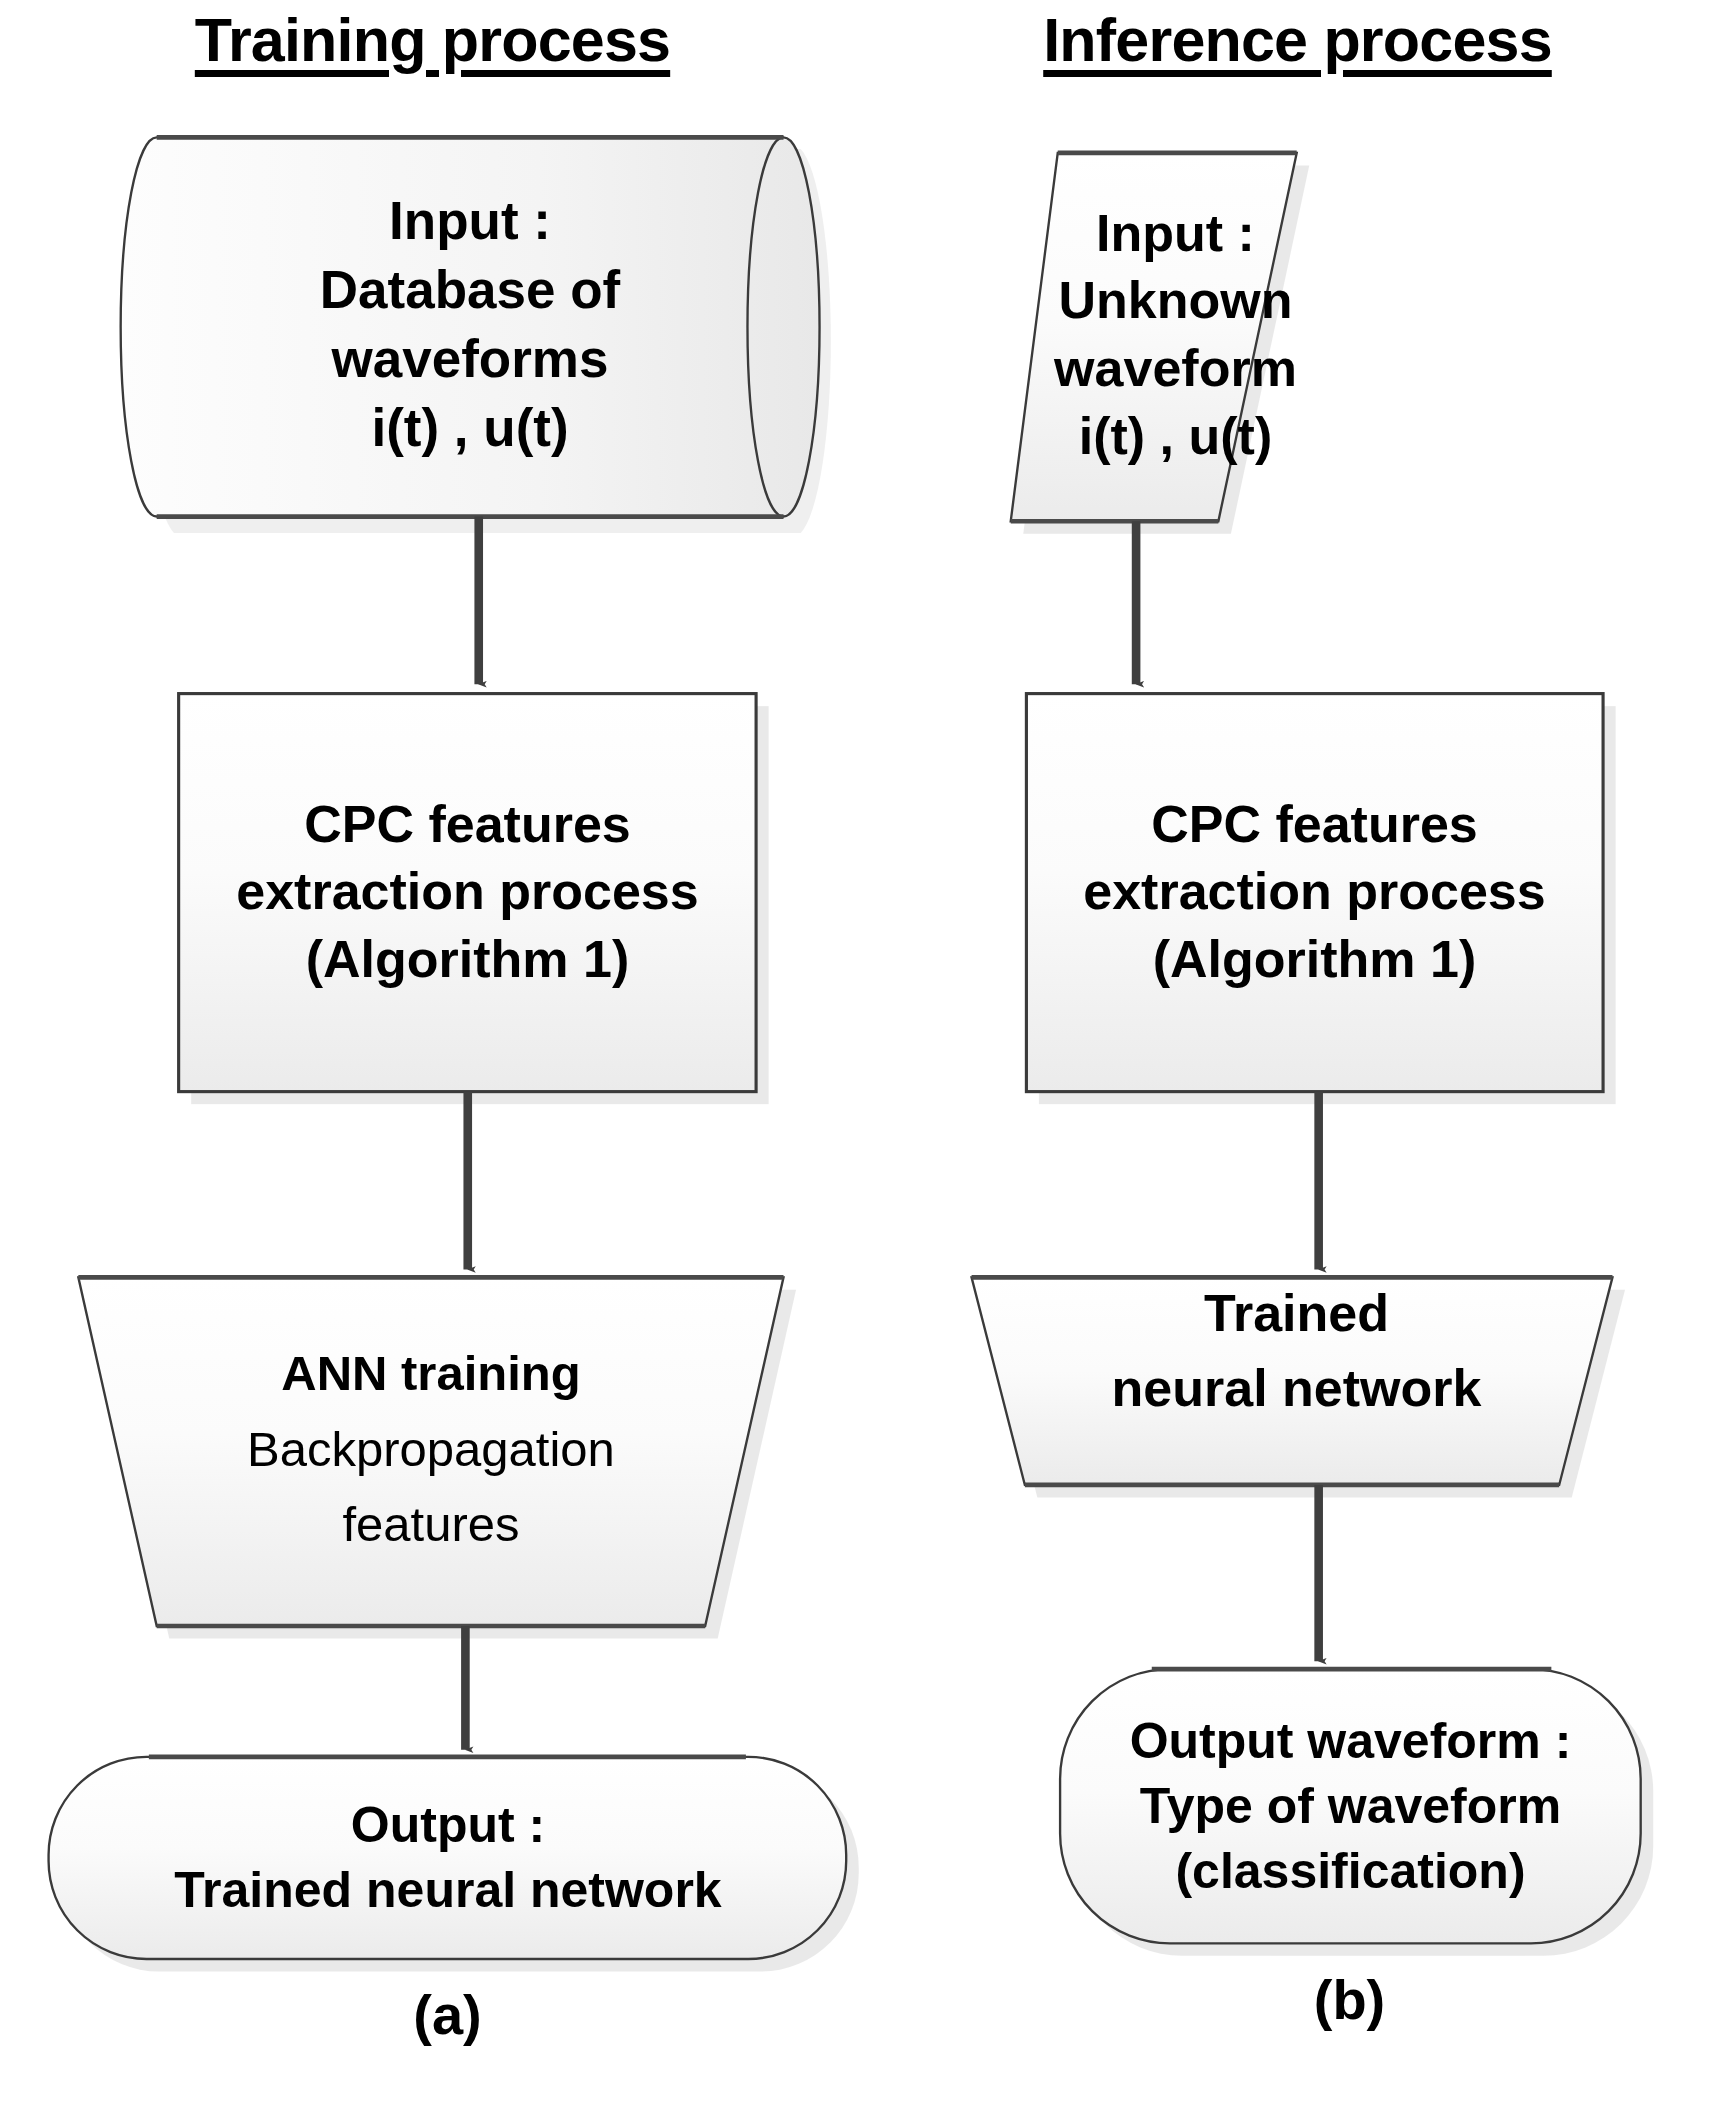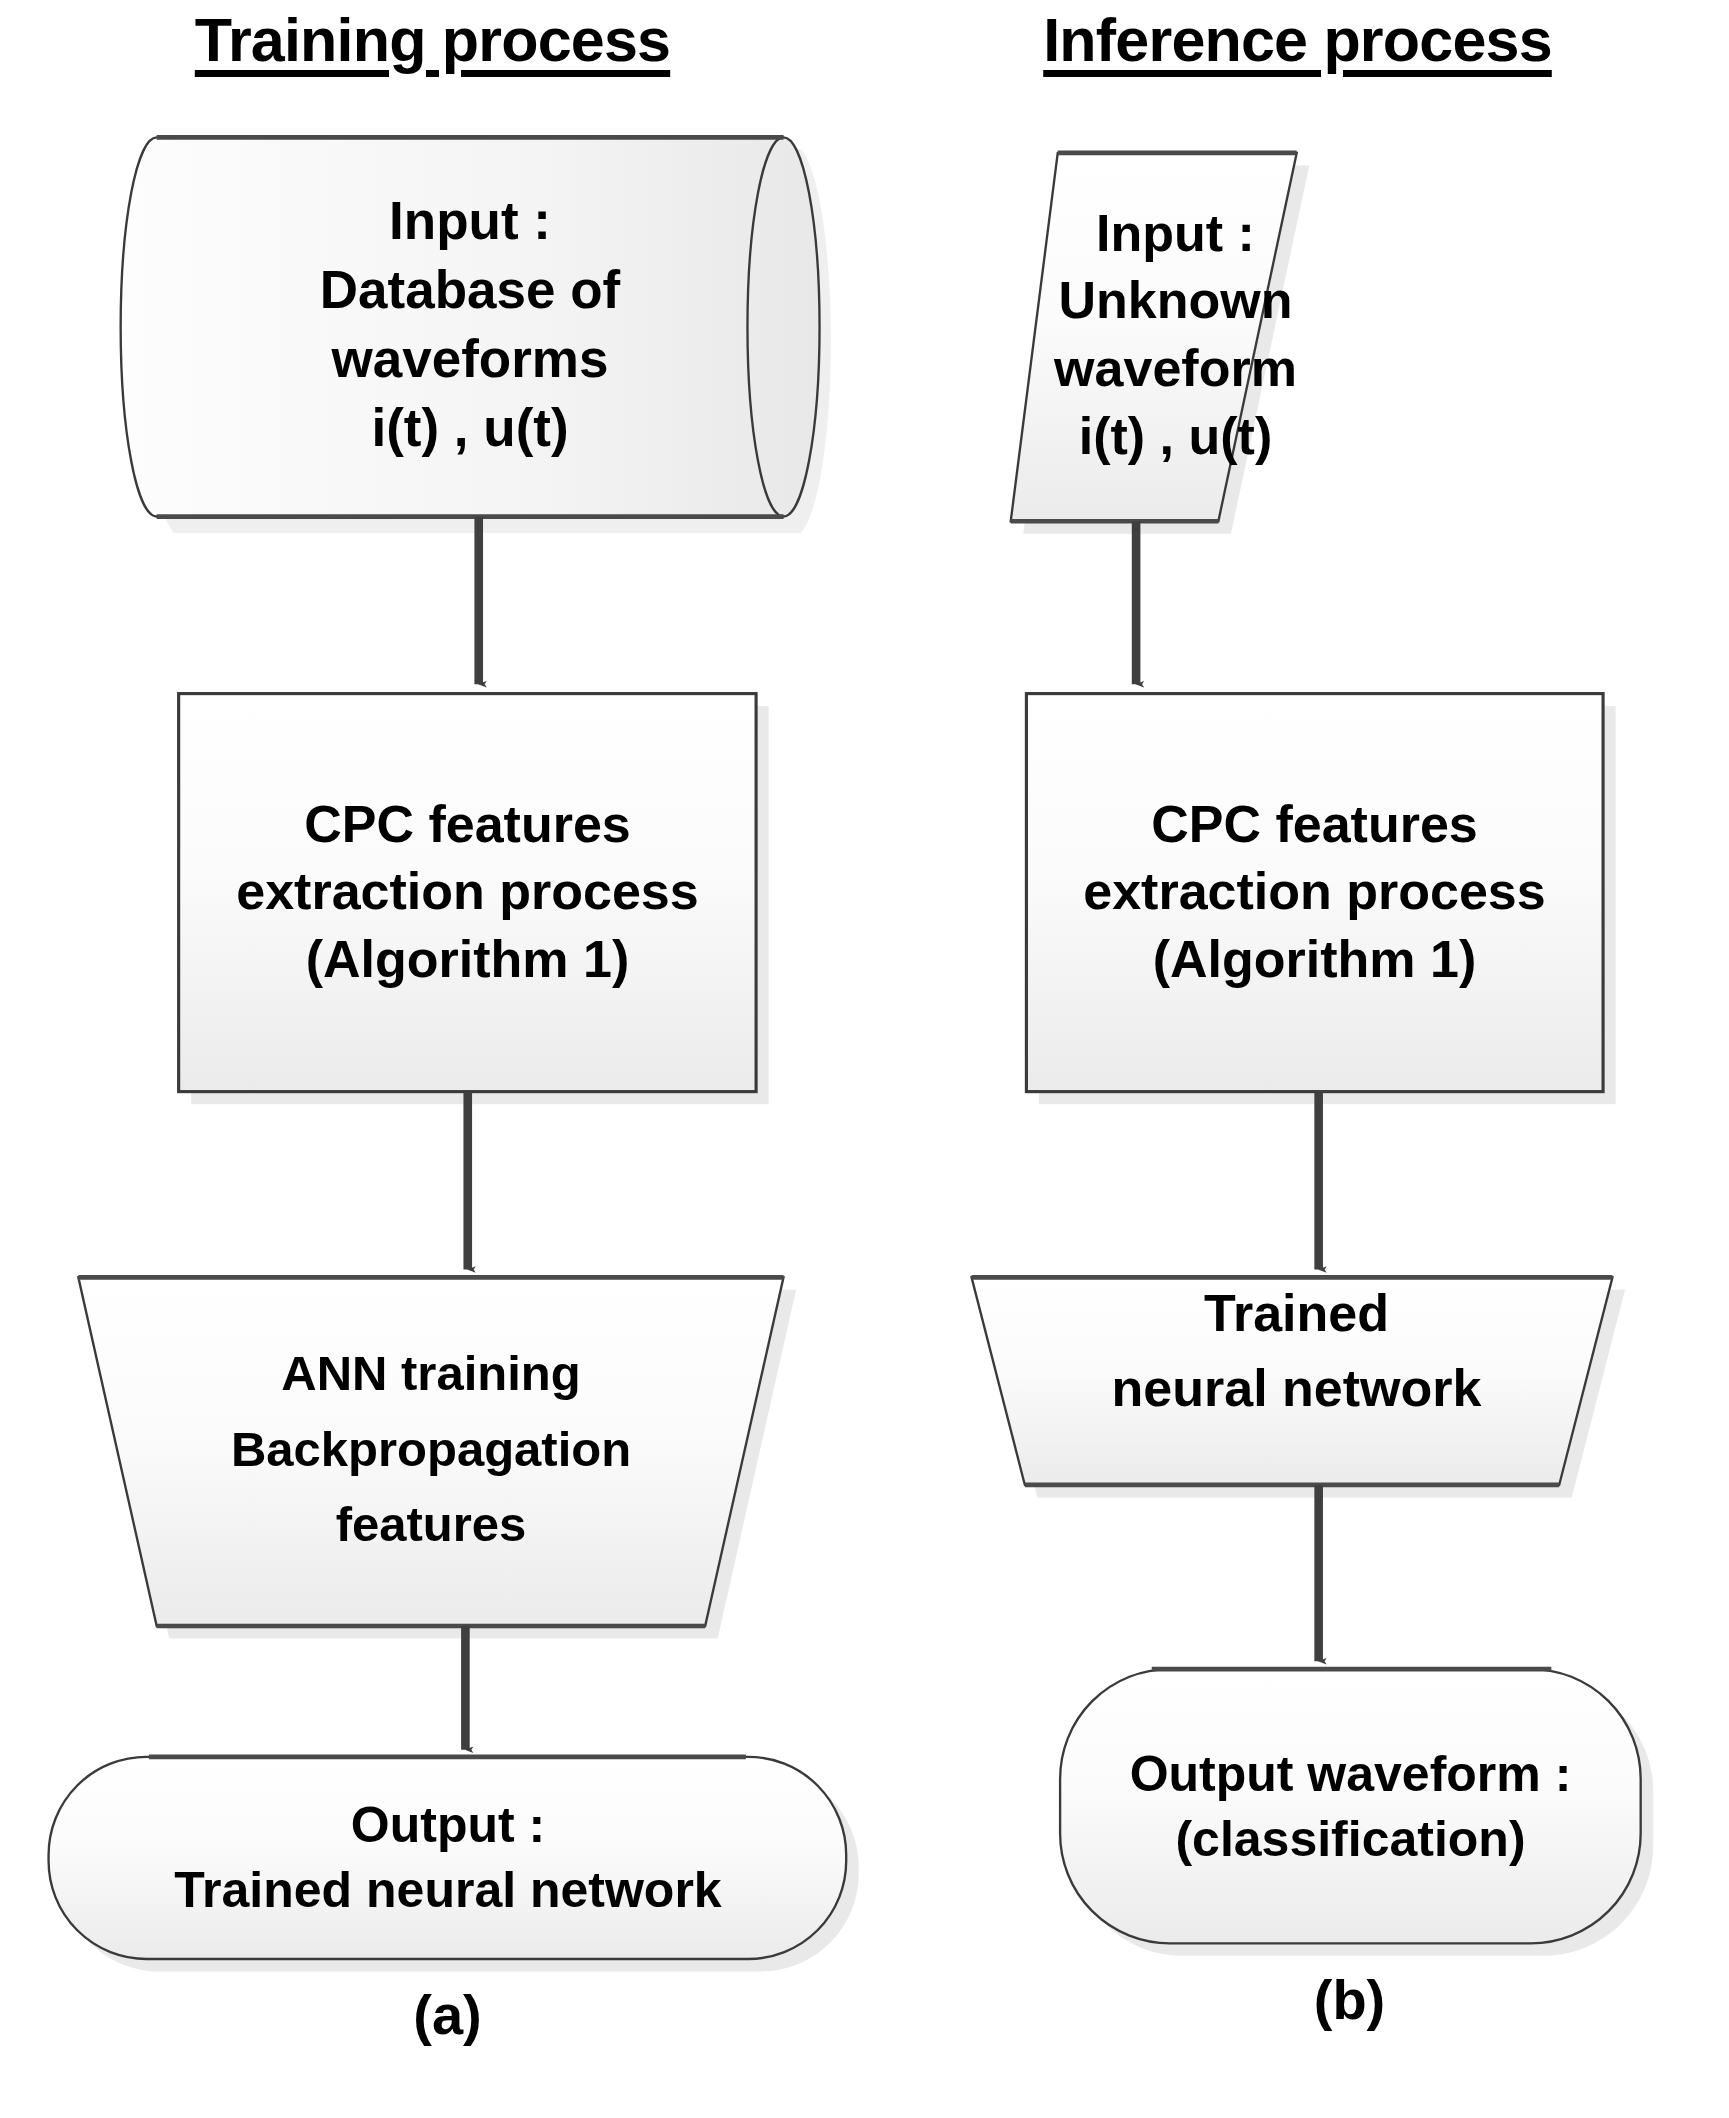--- a/index.html
+++ b/index.html
@@ -21,21 +21,21 @@
     position:absolute;text-align:center;color:#000;
     font-weight:bold;line-height:1.30;pointer-events:none;
     display:flex;flex-direction:column;justify-content:center;align-items:center;
   }
   .nodetext span{display:block;white-space:nowrap;}
 
   .caption{
     position:absolute;text-align:center;font-weight:bold;
     font-size:56px;color:#000;width:313px;
   }
-  .sub-normal{font-weight:bold;}
+  .sub-normal{font-weight:normal;}
 </style>
 </head>
 <body>
 
 <div class="stage">
 
   <svg class="flow" viewBox="0 0 2208 2704">
     <defs>
       <linearGradient id="shapeGrad" x1="0" y1="0" x2="0" y2="1">
         <stop offset="0%" stop-color="#ffffff"></stop>
@@ -145,20 +145,21 @@
     <span>(Algorithm 1)</span>
   </div>
 
   <div class="nodetext" style="left:1026px;top:1281px;width:541px;height:140px;font-size:52px;line-height:1.45;">
     <span>Trained</span>
     <span>neural network</span>
   </div>
 
   <div class="nodetext" style="left:1060px;top:1674px;width:581px;height:265px;font-size:50px;">
     <span>Output waveform :</span>
+    <span>Type of waveform</span>
     <span>(classification)</span>
   </div>
 
   <div class="caption" style="left:291px;top:1982px;">(a)</div>
   <div class="caption" style="left:1193px;top:1967px;">(b)</div>
 
 </div>
 
 
 </body></html>

